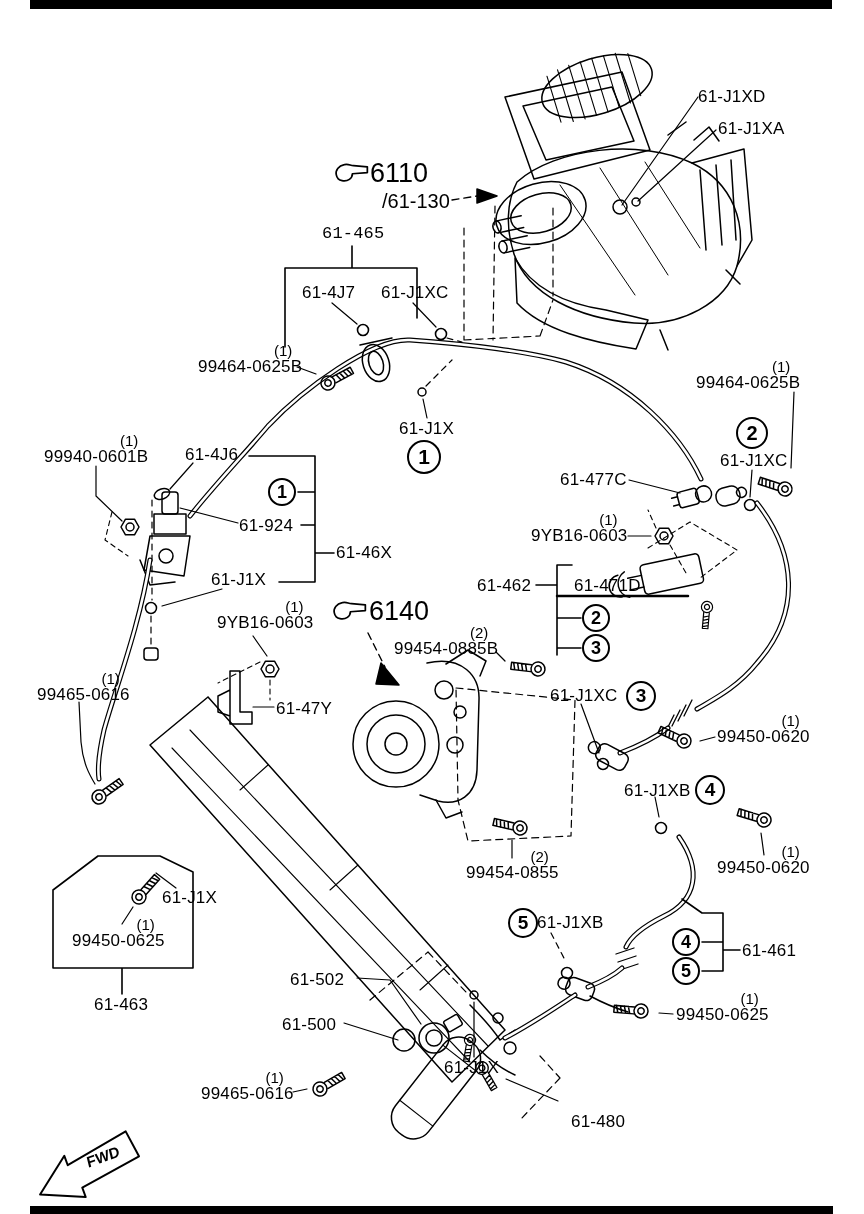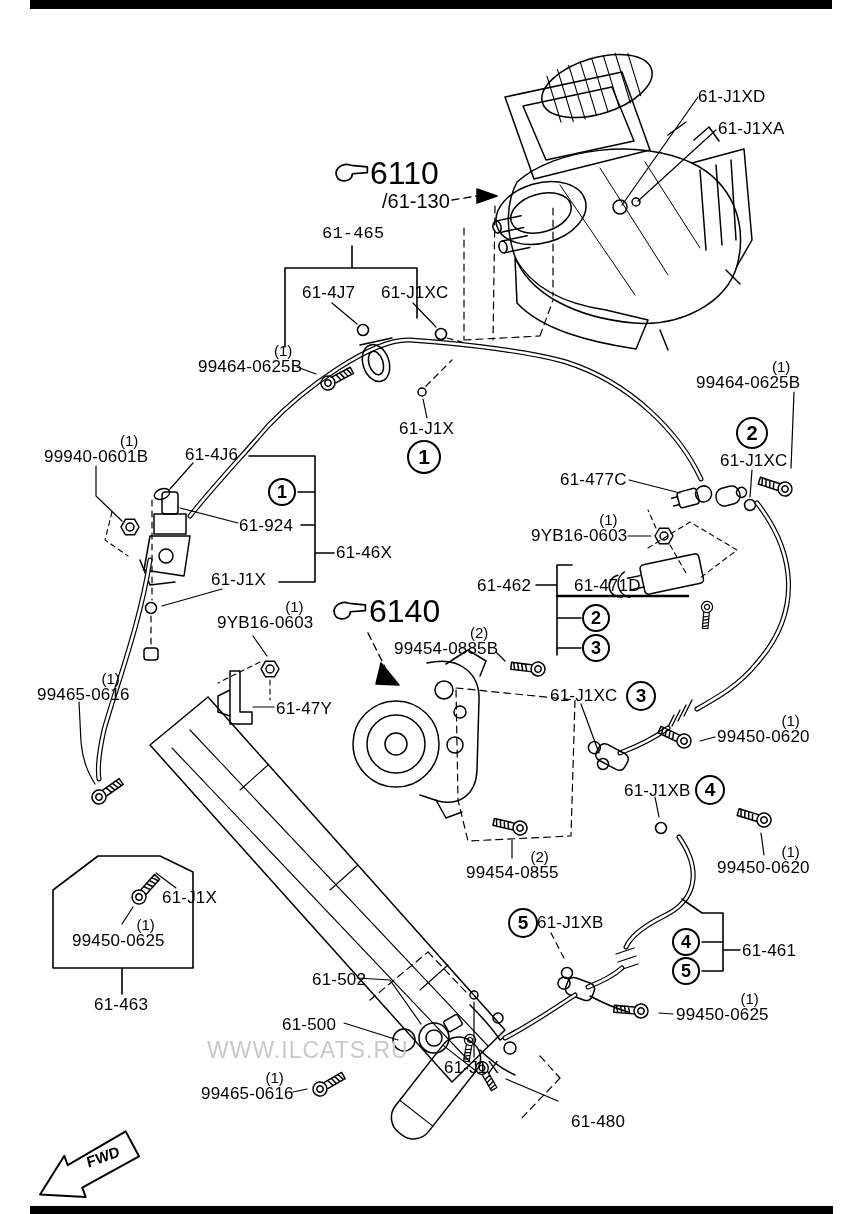--- a/index.html
+++ b/index.html
@@ -8,21 +8,21 @@
   .bar{position:absolute;background:#000;}
   .bar-top{left:30px;top:0;width:802px;height:9px;}
   .bar-bottom{left:30px;top:1206px;width:803px;height:8px;}
   svg.art{position:absolute;left:0;top:0;}
   .plabel{position:absolute;white-space:nowrap;}
   .plabel .qty{font-size:15px;line-height:15px;text-align:right;padding-right:10px;}
   .plabel .txt{font-size:17px;line-height:17px;letter-spacing:0.2px;}
   .ring{position:absolute;border:2.4px solid #000;border-radius:50%;background:#fff;
         display:flex;align-items:center;justify-content:center;font-weight:600;}
   .ref{position:absolute;white-space:nowrap;}
-  .ref .code{font-size:32px;line-height:27px;}
+  .ref .code{font-size:27px;line-height:27px;}
   .ref .sub{font-size:20px;line-height:21px;}
   .watermark{position:absolute;left:207px;top:1040px;font-size:23px;line-height:21px;
              letter-spacing:1px;}
   .fwd{position:absolute;left:73px;top:1148px;width:60px;text-align:center;
        transform:rotate(-20deg) skewX(-6deg);font-weight:bold;font-size:15px;}
 </style>
 </head>
 <body>
 
 <div class="stage">
@@ -406,21 +406,21 @@
       <div class="plabel" style="left: 537px; top: 914px;">
         <div class="txt">61-J1XB</div>
       </div>
       <div class="plabel" style="left: 742px; top: 942px;">
         <div class="txt">61-461</div>
       </div>
       <div class="plabel" style="left: 676px; top: 991px;">
         <div class="qty">(1)</div>
         <div class="txt">99450-0625</div>
       </div>
-      <div class="plabel" style="left: 312px; top: 971px;">
+      <div class="plabel" style="left: 290px; top: 971px;">
         <div class="txt">61-502</div>
       </div>
       <div class="plabel" style="left: 282px; top: 1016px;">
         <div class="txt">61-500</div>
       </div>
       <div class="plabel" style="left: 444px; top: 1059px;">
         <div class="txt">61-J1X</div>
       </div>
       <div class="plabel" style="left: 201px; top: 1070px;">
         <div class="qty">(1)</div>
@@ -435,18 +435,17 @@
       <div class="ring" style="left: 582px; top: 604px; width: 24px; height: 24px; font-size: 18px;">2</div>
       <div class="ring" style="left: 582px; top: 634px; width: 24px; height: 24px; font-size: 18px;">3</div>
       <div class="ring" style="left: 626px; top: 681px; width: 26px; height: 26px; font-size: 19px;">3</div>
       <div class="ring" style="left: 695px; top: 775px; width: 26px; height: 26px; font-size: 19px;">4</div>
       <div class="ring" style="left: 508px; top: 908px; width: 26px; height: 26px; font-size: 19px;">5</div>
       <div class="ring" style="left: 672px; top: 928px; width: 24px; height: 24px; font-size: 18px;">4</div>
       <div class="ring" style="left: 672px; top: 957px; width: 24px; height: 24px; font-size: 18px;">5</div>
     </div>
 
   <div class="watermark" style="color: rgb(201, 201, 201);">
-    <div>WWW.ILCATS.RU</div>
   </div>
 
   <div class="fwd">FWD</div>
 
 </div>
 
 </body></html>

